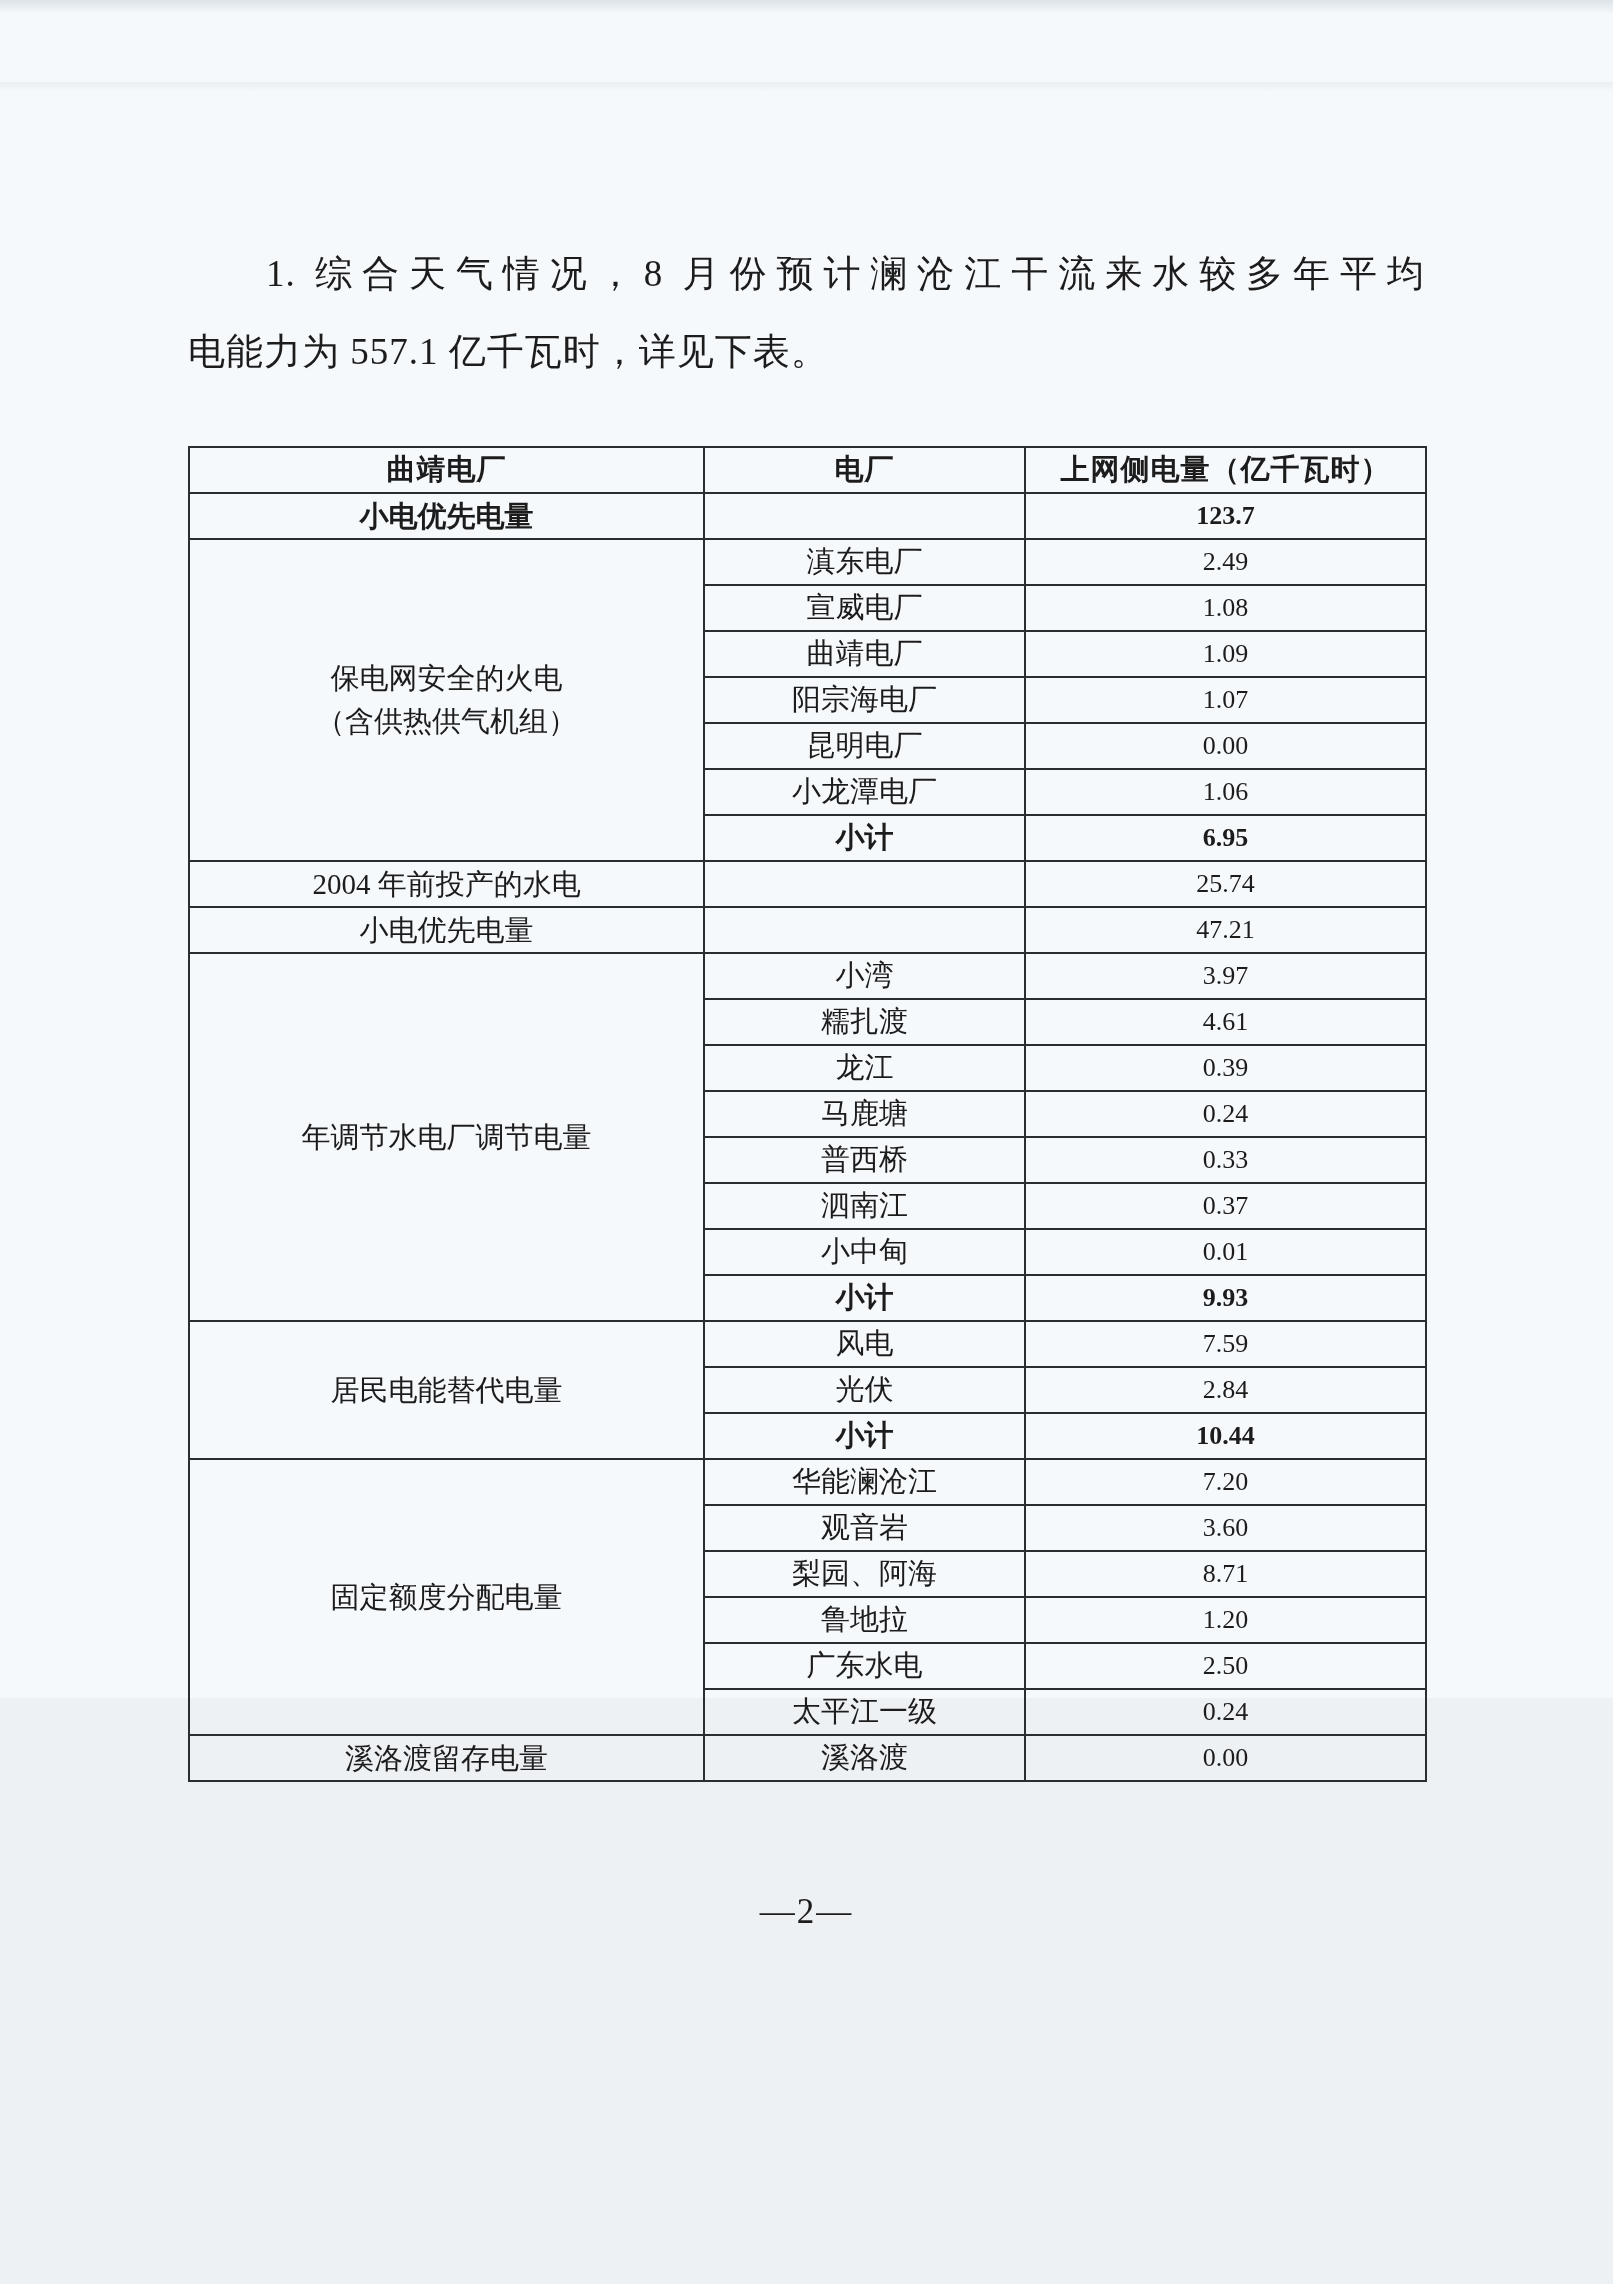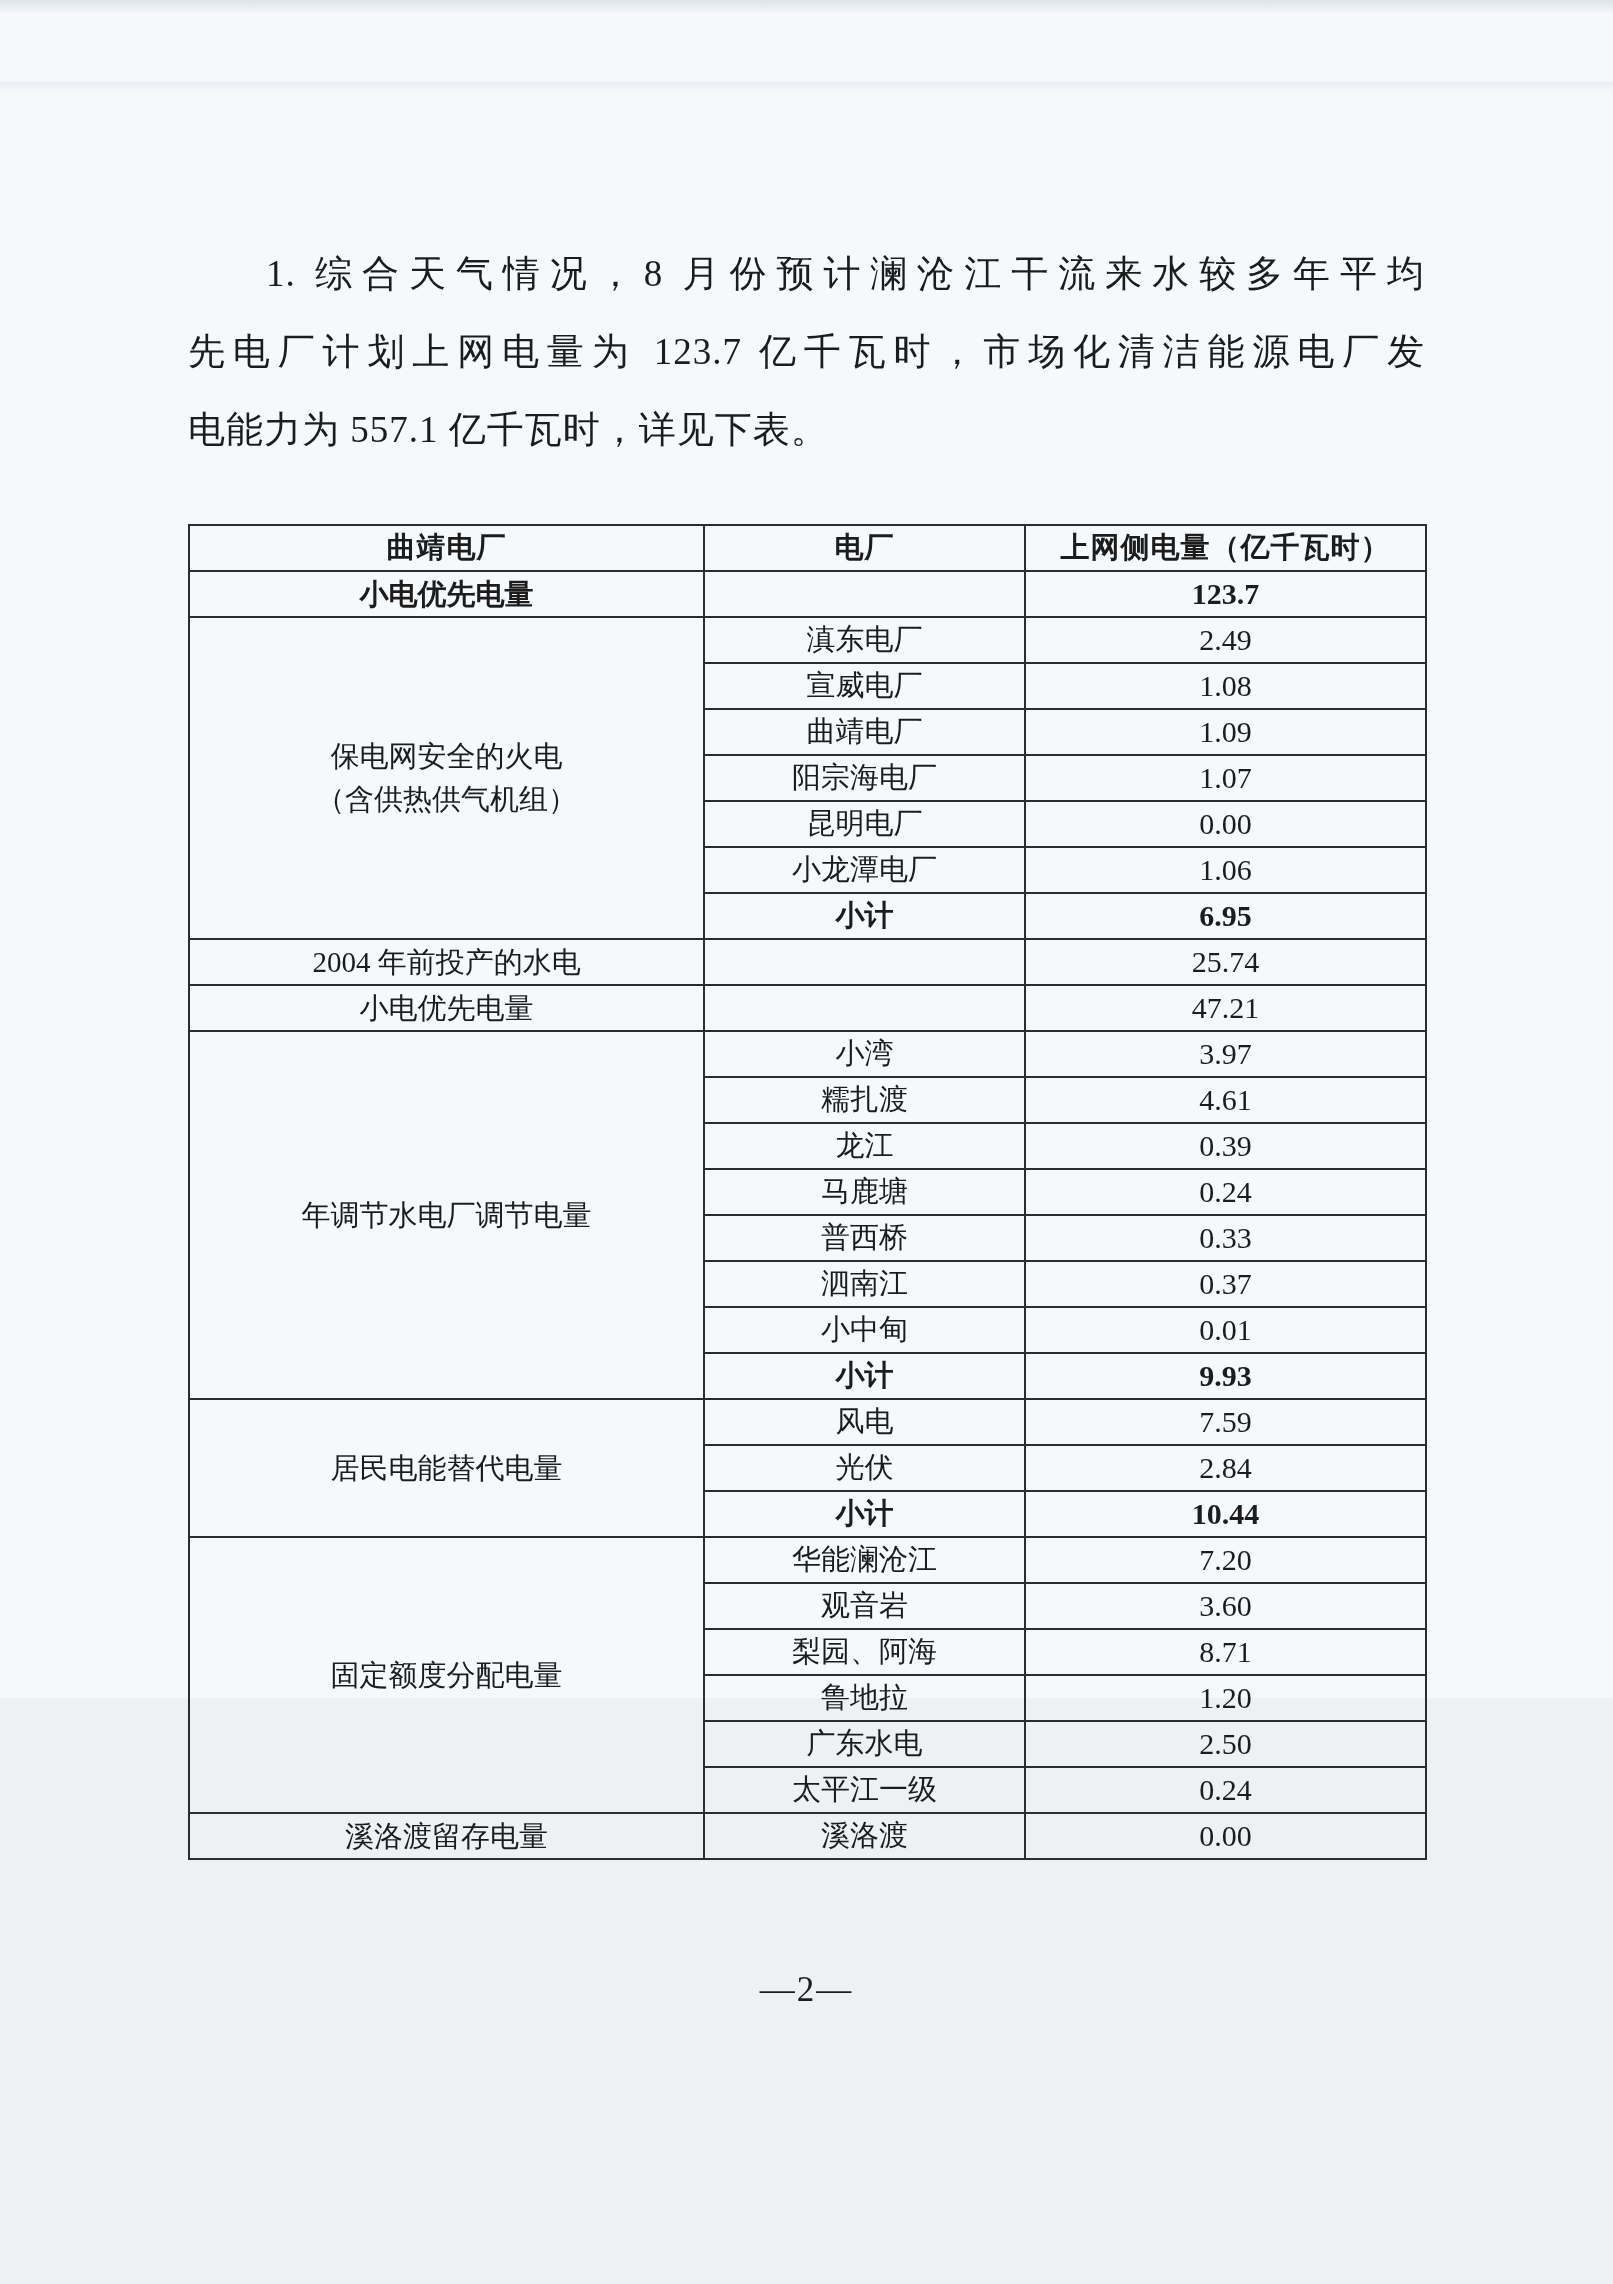--- a/index.html
+++ b/index.html
@@ -71,21 +71,21 @@
   }
   table.power th {
     font-size: 29px;
     font-weight: bold;
     letter-spacing: 1px;
   }
   table.power td {
     font-size: 29px;
   }
   table.power td.val {
-    font-size: 30px;
+    font-size: 26px;
   }
   table.power td.cat {
     white-space: pre-line;
     line-height: 43px;
   }
   table.power .b {
     font-weight: bold;
   }
   
   .page-number {
@@ -97,21 +97,20 @@
 </style>
 </head>
 <body>
 
 <div class="page">
   <div class="scan-edge-top"></div>
   <div class="scan-band"></div>
 
   <div class="para">
       <div class="para-line first">1. 综合天气情况，8 月份预计澜沧江干流来水较多年平均</div>
-      <div class="para-line">先电厂计划上网电量为 123.7 亿千瓦时，市场化清洁能源电厂发</div>
       <div class="para-line last">电能力为 557.1 亿千瓦时，详见下表。</div>
     </div>
 
   <table class="power">
     <colgroup>
       <col style="width:515px">
       <col style="width:321px">
       <col style="width:401px">
     </colgroup>
     <thead>

